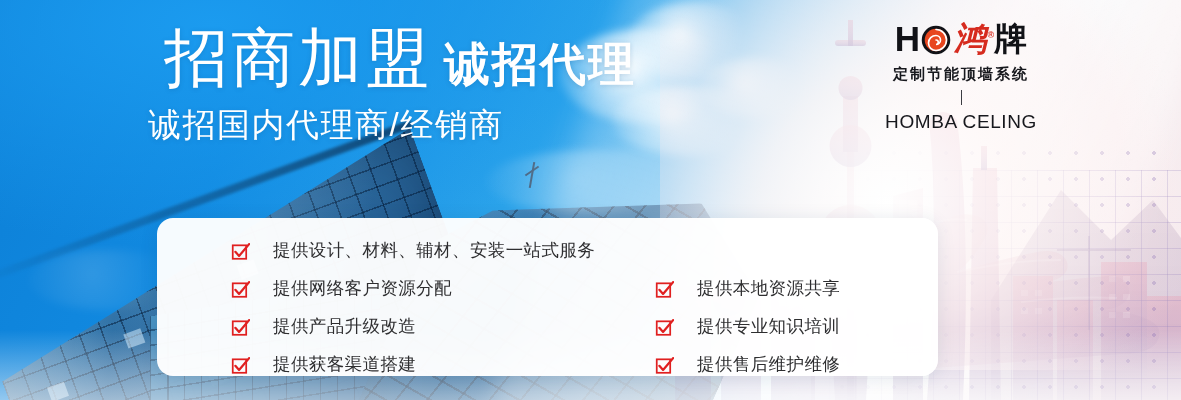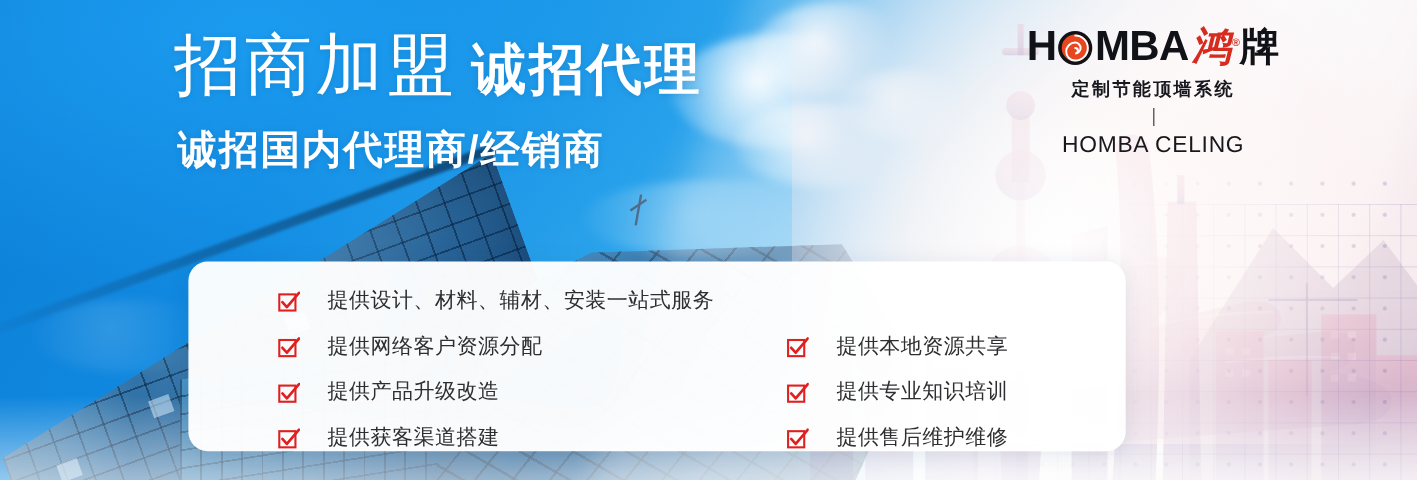--- a/index.html
+++ b/index.html
@@ -189,36 +189,37 @@
   
   .headline {
     position: absolute;
     left: 145px; top: 26px;
     color: #ffffff;
     white-space: nowrap;
     line-height: 1;
     text-shadow: 0 1px 5px rgba(10,60,110,.18);
   }
   .headline .t-light {
-    font-size: 56px;
+    font-size: 64px;
     font-weight: 300;
     letter-spacing: 3px;
+    margin-left: 19px;
   }
   .headline .t-bold {
     font-size: 46px;
     font-weight: 700;
     letter-spacing: 2px;
     margin-left: 12px;
   }
   .subhead {
     position: absolute;
     left: 148px; top: 103px;
     color: #ffffff;
     font-size: 33px;
-    font-weight: 700;
+    font-weight: 400;
     letter-spacing: 1.5px;
     white-space: nowrap;
     text-shadow: 0 1px 5px rgba(10,60,110,.18);
   }
 
   
   .logo {
     position: absolute;
     left: 843px; top: 18px;
     width: 236px;
@@ -479,21 +480,20 @@
   <div class="subhead">诚招国内代理商/经销商</div>
 
   <div class="logo">
     <div class="logo-main">
       <span class="logo-word">H</span>
       <svg class="logo-o" viewBox="0 0 40 40">
         <circle cx="20" cy="20" r="19" fill="#111217"></circle>
         <circle cx="20" cy="20" r="15" fill="#e8461f"></circle>
         <path d="M20 6 A14 14 0 0 1 20 34 A10 10 0 0 1 20 14 A6 6 0 0 1 20 26 A3 3 0 0 0 20 20" fill="none" stroke="#ffffff" stroke-width="2.2" stroke-linecap="round"></path>
       </svg>
-      <span class="logo-word">MBA</span>
       <span class="logo-cn"><span class="red">鸿</span><span class="logo-reg">®</span><span>牌</span></span>
     </div>
     <div class="logo-sub">
       <span class="logo-sub-cn">定制节能顶墙系统</span>
       <span class="logo-divider"></span>
       <span class="logo-sub-en">HOMBA CELING</span>
     </div>
   </div>
 
   <div class="card">

